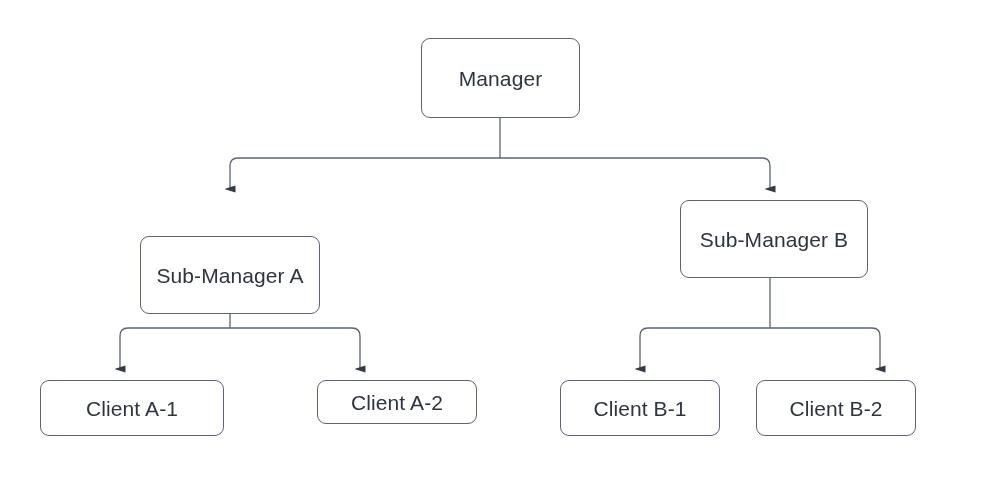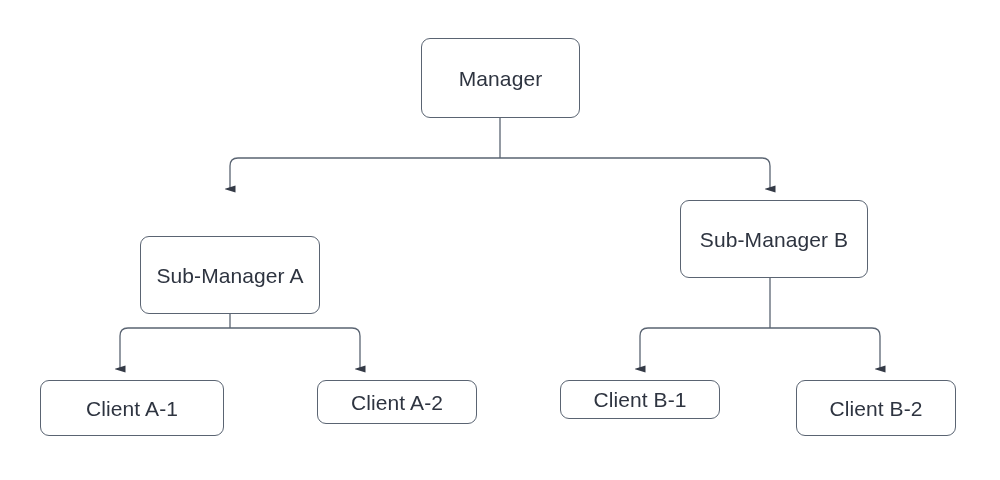--- a/index.html
+++ b/index.html
@@ -95,21 +95,21 @@
   </div>
 
   <div class="node" id="node-client-a-1" style="left:40px; top:380px; width:184px; height:56px;">
     <span class="node-label">Client A-1</span>
   </div>
 
   <div class="node" id="node-client-a-2" style="left:280px; top:380px; width:160px; height:44px;margin-left:37px;">
     <span class="node-label">Client A-2</span>
   </div>
 
-  <div class="node" id="node-client-b-1" style="left:560px; top:380px; width:160px; height:39px;">
+  <div class="node" id="node-client-b-1" style="left:560px; top:380px; width:160px; height:56px;">
     <span class="node-label">Client B-1</span>
   </div>
 
-  <div class="node" id="node-client-b-2" style="left:796px; top:380px; width:160px; height:56px;">
+  <div class="node" id="node-client-b-2" style="left:756px; top:380px; width:160px; height:56px;">
     <span class="node-label">Client B-2</span>
   </div>
 
 </div>
 
 </body></html>

